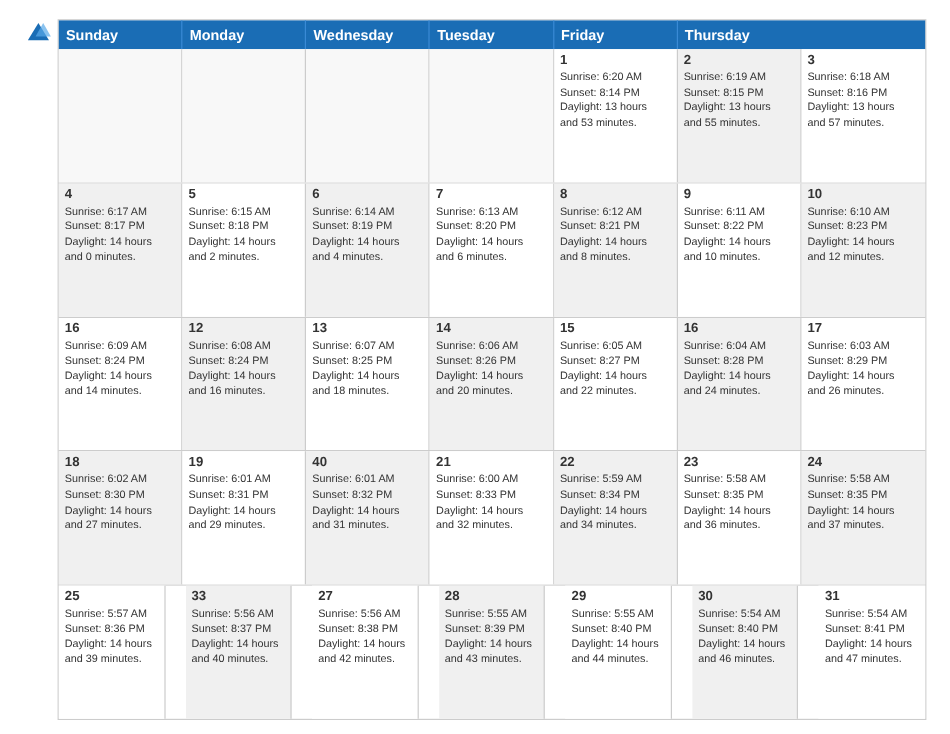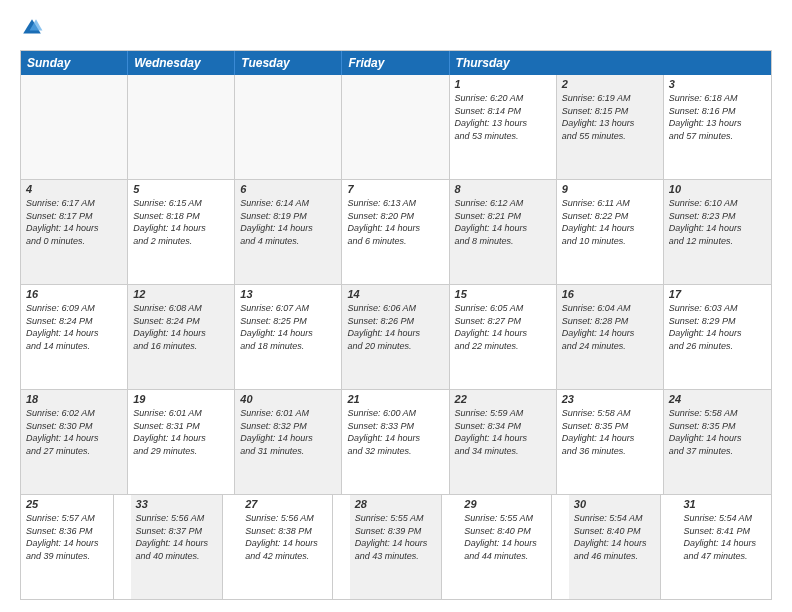--- a/index.html
+++ b/index.html
@@ -8,22 +8,21 @@
       background: #fff;
       width: 792px;
       height: 612px;
       overflow: hidden;
     }
     .page {
       width: 792px;
       height: 612px;
       padding: 16px 20px 12px 20px;
       display: flex;
-      flex-direction: column;
-      font-style: italic;
+      flex-direction: row;
     }
     .header {
       display: flex;
       justify-content: space-between;
       align-items: flex-start;
       margin-bottom: 10px;
     }
     .logo {
       display: flex;
       align-items: center;
@@ -127,20 +126,21 @@
     </div>
     <div class="title-block">
       <div class="month-title"></div>
       <div class="location"></div>
     </div>
   </div>
 
   <div class="calendar">
     <div class="cal-header">
     <div class="cal-header-cell">Sunday</div>
+        <div class="cal-header-cell">Monday</div>
         <div class="cal-header-cell">Wednesday</div>
         <div class="cal-header-cell">Tuesday</div>
         <div class="cal-header-cell">Friday</div>
         <div class="cal-header-cell">Thursday</div>
       </div>
     <div class="cal-body">
     <div class="cal-row">
           <div class="cal-cell empty"></div>
           <div class="cal-cell empty"></div>
           <div class="cal-cell empty"></div>

